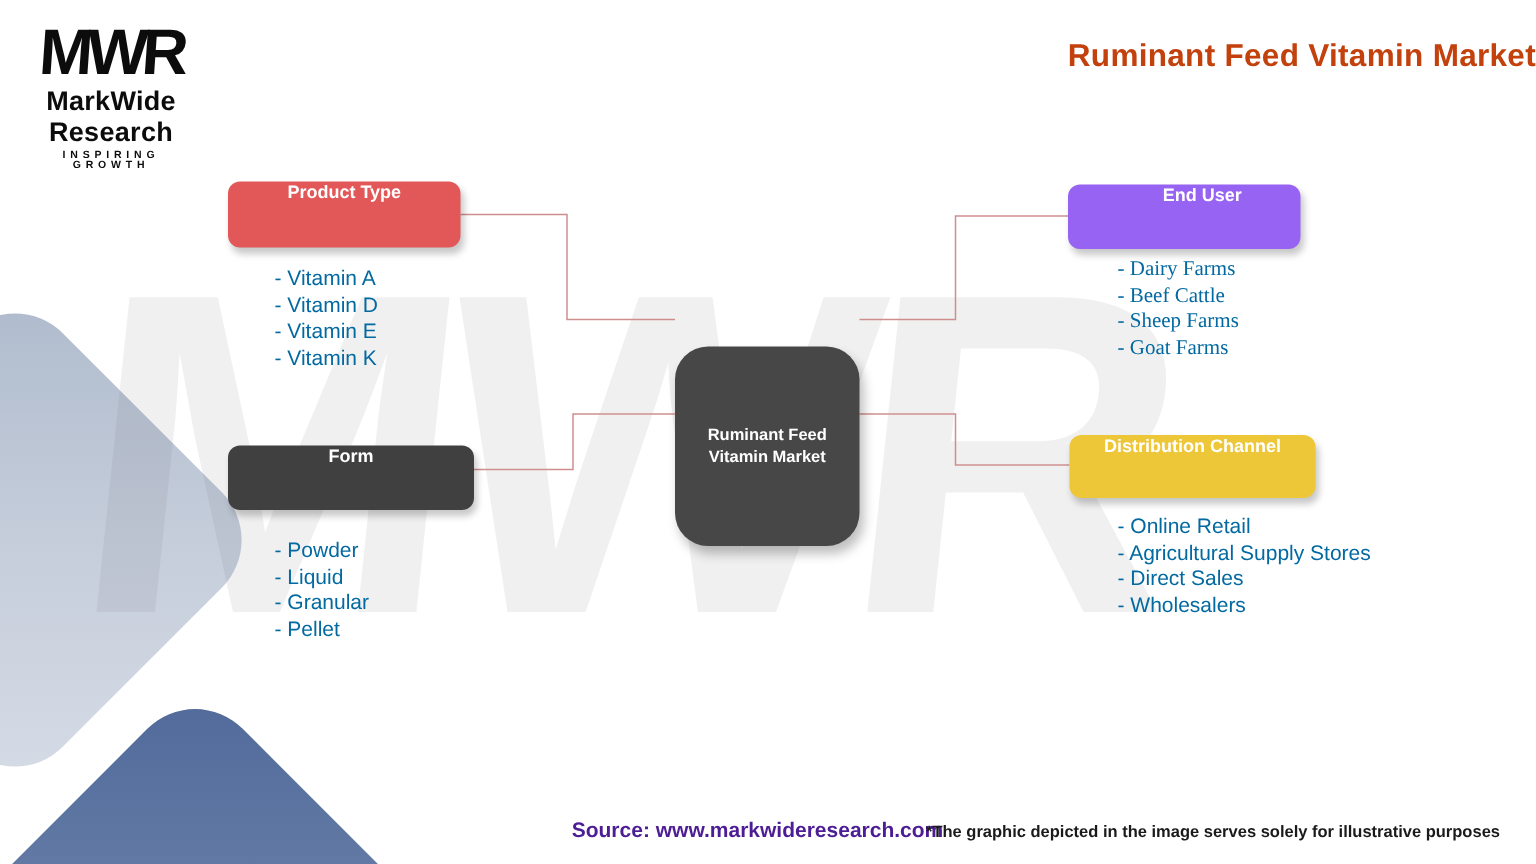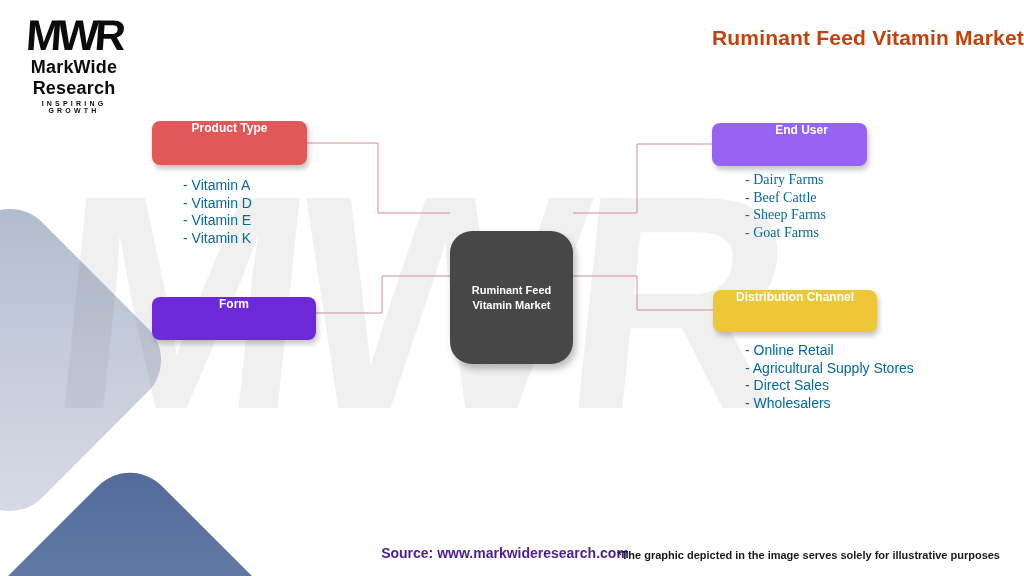--- a/index.html
+++ b/index.html
@@ -136,23 +136,29 @@
   <div class="branch-box box-end-user" style="background-color: rgb(151, 99, 242); padding-left: 24px;">
     <span>End User</span>
   </div>
   <ul class="branch-list list-end-user">
     <li>- Dairy Farms</li>
     <li>- Beef Cattle</li>
     <li>- Sheep Farms</li>
     <li>- Goat Farms</li>
   </ul>
 
-  <div class="branch-box box-form" style="background-color: #6d28d9;">
+  <div class="branch-box box-form" style="background-color: #404040;">
     <span>Form</span>
   </div>
+  <ul class="branch-list list-form">
+    <li>- Powder</li>
+    <li>- Liquid</li>
+    <li>- Granular</li>
+    <li>- Pellet</li>
+  </ul>
 
   <div class="branch-box box-distribution" style="background-color: rgb(237, 199, 55);">
     <span>Distribution Channel</span>
   </div>
   <ul class="branch-list list-distribution">
     <li>- Online Retail</li>
     <li>- Agricultural Supply Stores</li>
     <li>- Direct Sales</li>
     <li>- Wholesalers</li>
   </ul>

